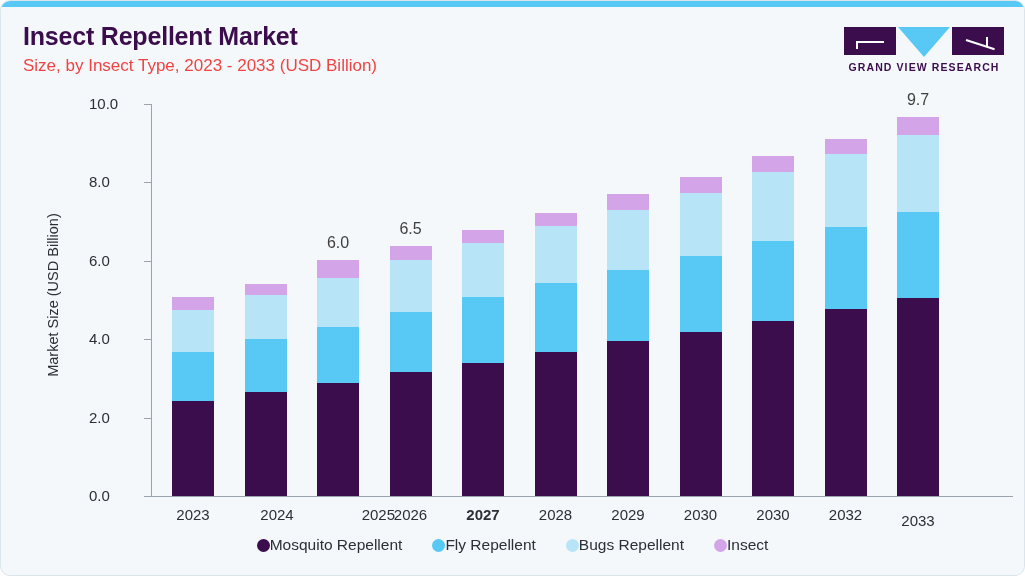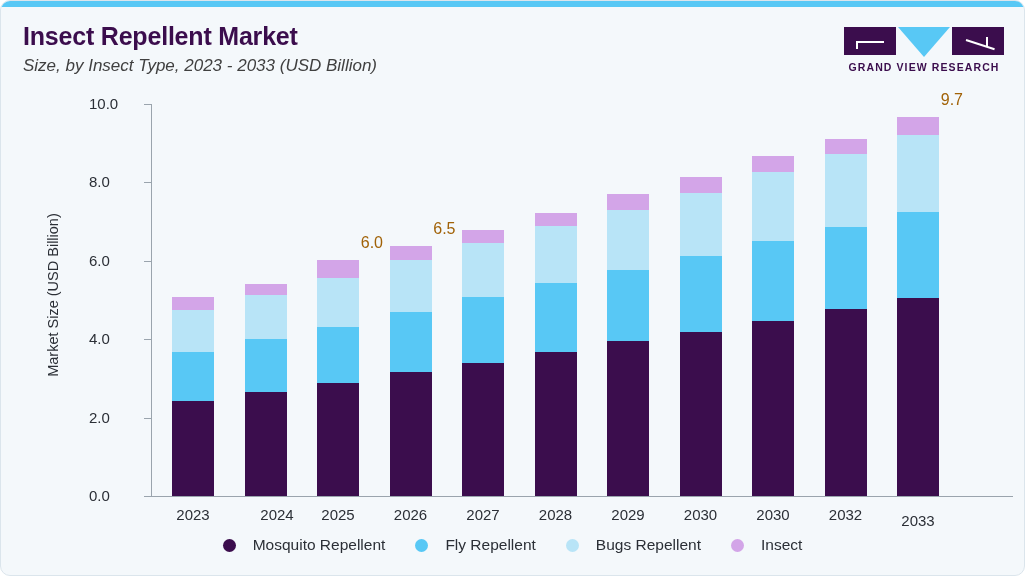--- a/index.html
+++ b/index.html
@@ -37,24 +37,23 @@
   #chart-title {
     font-size: 25px;
     font-weight: bold;
     color: #3b0d4d;
     letter-spacing: -0.2px;
     line-height: 30px;
     margin: 0;
   }
   #chart-subtitle {
     font-size: 17px;
-    color: #404040;
+    color: #ef4444;
     line-height: 22px;
     margin: 4px 0 0 0;
-    font-style: italic;
   }
   
   #logo {
     position: absolute;
     top: 26px;
     right: 20px;
     width: 160px;
     text-align: center;
   }
   #logo-marks {
@@ -158,23 +157,23 @@
   .bar-stack {
     position: absolute;
     bottom: 0;
     width: 42px;
   }
   .seg { width: 42px; display: block; }
   .bar-total-label {
     position: absolute;
     width: 90px;
     left: -24px;
-    text-align: right;
+    text-align: center;
     font-size: 16px;
-    color: #a16207;
+    color: #404040;
   }
   .x-tick-label {
     position: absolute;
     top: 415px;
     width: 90px;
     text-align: center;
     font-size: 15px;
     color: #2b2f36;
   }
   
@@ -183,21 +182,21 @@
     left: 0; right: 0;
     top: 535px;
     display: flex;
     justify-content: center;
     align-items: center;
     gap: 30px;
   }
   .legend-item {
     display: flex;
     align-items: center;
-    gap: 17px;
+    gap: 0;
   }
   .legend-dot {
     width: 13px; height: 13px;
     border-radius: 50%;
     display: inline-block;
   }
   .legend-label {
     font-size: 15.5px;
     color: #2b2f36;
   }
@@ -336,23 +335,23 @@
             <div class="seg" style="height: 76.832px; background: rgb(184, 228, 247);"></div>
             <div class="seg" style="height: 85.456px; background: rgb(88, 200, 245);"></div>
             <div class="seg" style="height: 198.352px; background: rgb(59, 13, 77);"></div>
           </div>
         </div>
         <div class="bar-total-label" style="left: 872px; top: -0.064px;">9.7</div>
       </div>
     <div id="x-ticks">
         <div class="x-tick-label" style="left: 147px;">2023</div>
         <div class="x-tick-label" style="left: 231px;">2024</div>
-        <div class="x-tick-label" style="left: 292px;">2025</div>
+        <div class="x-tick-label" style="left: 304px; text-align: right;">2025</div>
         <div class="x-tick-label" style="left: 364.5px;">2026</div>
-        <div class="x-tick-label" style="left: 437px;">2027</div>
+        <div class="x-tick-label" style="left: 437px; font-weight: bold;">2027</div>
         <div class="x-tick-label" style="left: 509.5px;">2028</div>
         <div class="x-tick-label" style="left: 582px;">2029</div>
         <div class="x-tick-label" style="left: 654.5px; text-align: center;">2030</div>
         <div class="x-tick-label" style="left: 727px;">2030</div>
         <div class="x-tick-label" style="left: 799.5px;">2032</div>
         <div class="x-tick-label" style="left: 872px; margin-top: 6px;">2033</div>
       </div>
   </div>
 
   <div id="legend">

